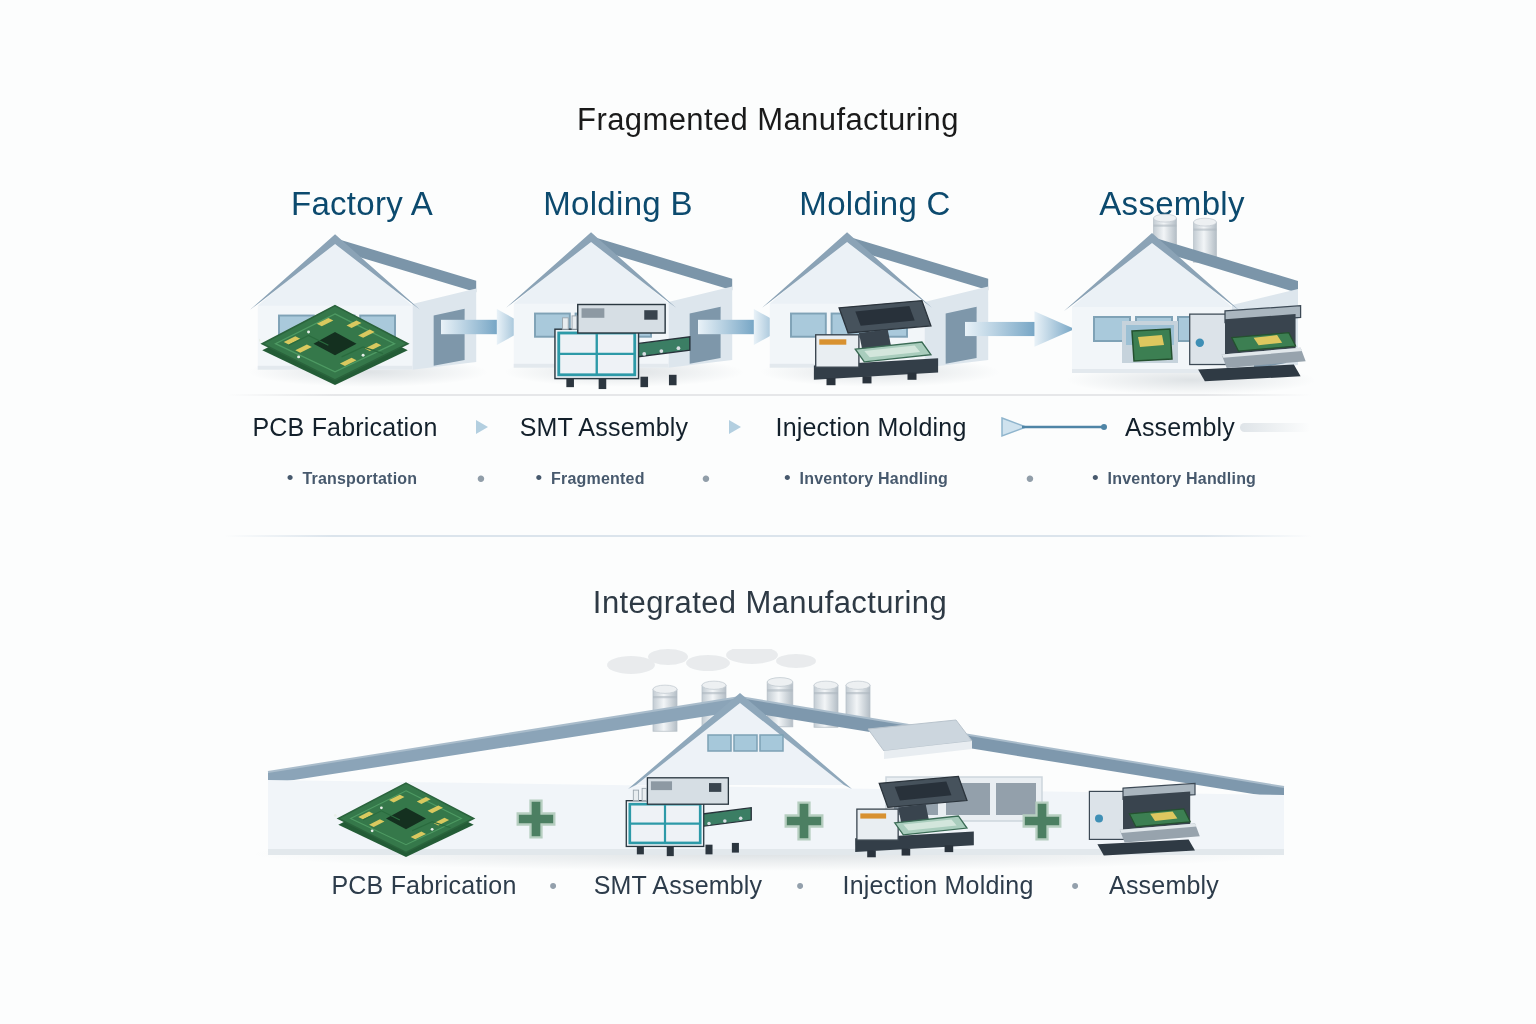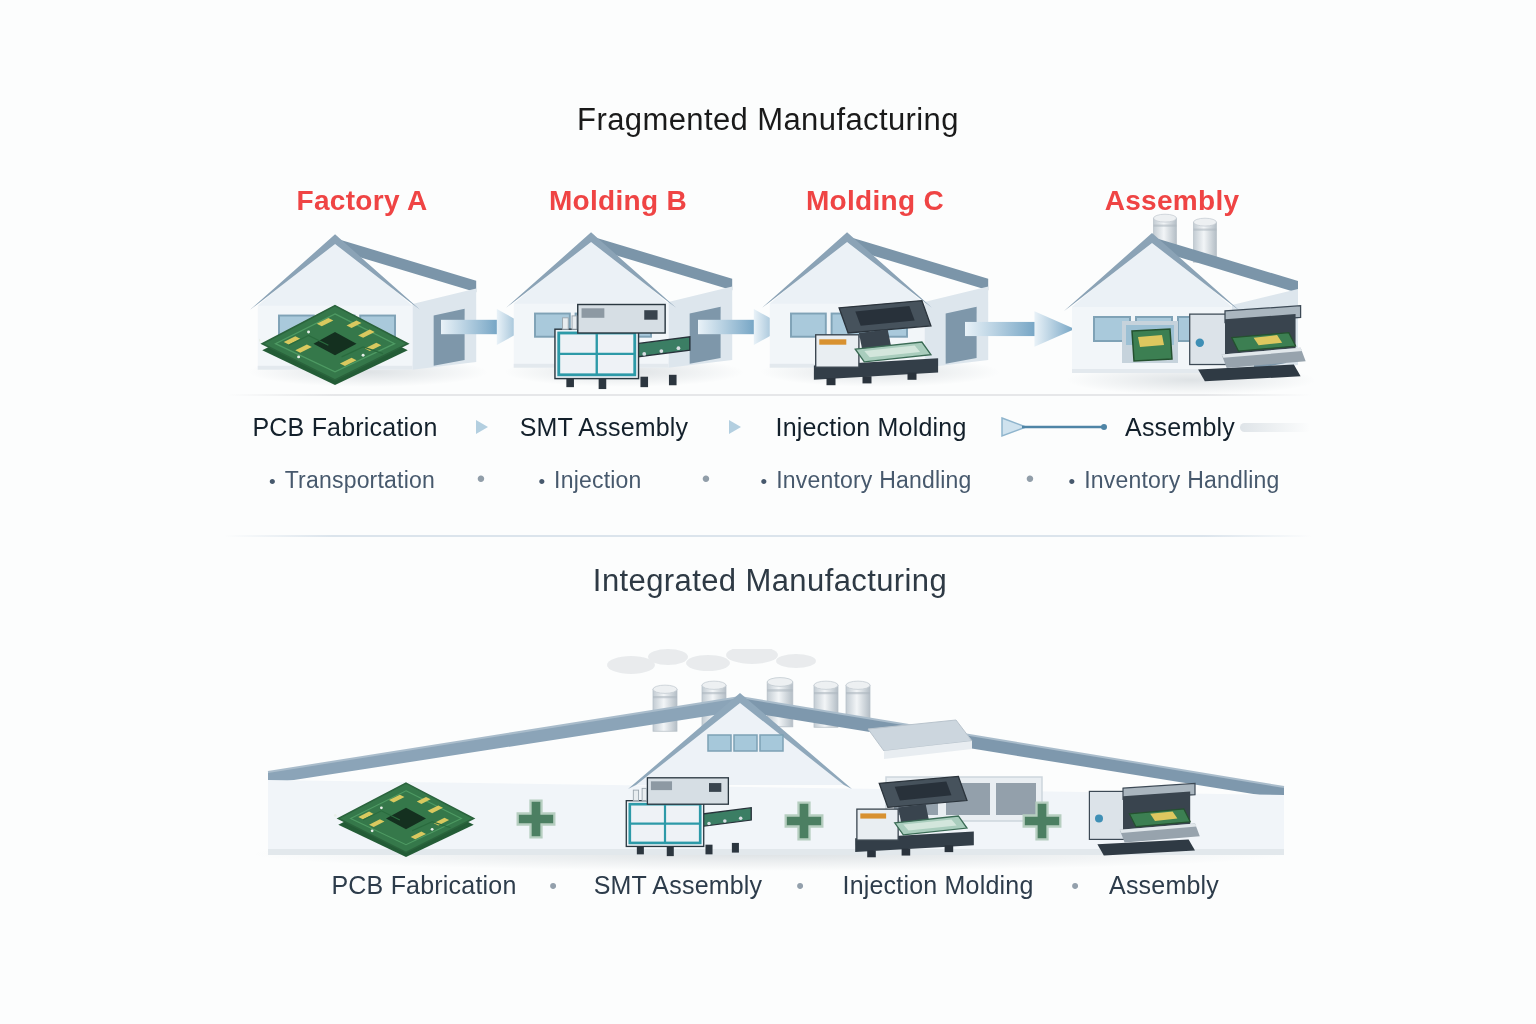--- a/index.html
+++ b/index.html
@@ -2,25 +2,25 @@
 <html><head>
 <meta charset="utf-8">
 <style>
   html,body{margin:0;padding:0;background:#fcfdfd;}
   .canvas{position:relative;width:1324px;height:1024px;background:#fcfdfd;overflow:hidden;
           font-family:"Liberation Sans",sans-serif;margin-top:15px;}
   .abs{position:absolute;}
   .cx{transform:translateX(-50%);white-space:nowrap;}
   .title{font-size:31px;font-weight:500;color:#1a1a1a;letter-spacing:.4px;}
   .title2{font-size:31px;font-weight:500;color:#2e3a45;letter-spacing:.4px;}
-  .factory-label{font-size:28px;font-weight:700;color:#ef4444;letter-spacing:.3px;}
+  .factory-label{font-size:33px;font-weight:400;color:#0c4a6e;letter-spacing:.3px;}
   .process-label{font-size:25px;font-weight:500;color:#13202b;letter-spacing:.2px;}
   .cost-group{display:flex;align-items:baseline;gap:9px;transform:translateX(-50%);white-space:nowrap;}
   .cost-bullet{font-size:19px;color:#47596d;}
-  .cost-label{font-size:23px;font-weight:400;color:#47596d;letter-spacing:.2px;}
+  .cost-label{font-size:16px;font-weight:700;color:#47596d;letter-spacing:.2px;}
   .sep-dot{font-size:24px;color:#919ea9;}
   .bottom-label{font-size:25px;font-weight:500;color:#2d3c4b;letter-spacing:.2px;}
   .bottom-dot{font-size:22px;color:#93a0ac;}
   .divider{height:2px;border-radius:1px;}
   .divider.d1{background:linear-gradient(to right,rgba(228,229,231,0),#e6e7e9 10%,#e6e7e9 90%,rgba(228,229,231,0));}
   .divider.d2{background:linear-gradient(to right,rgba(216,226,234,0),#dbe4ec 10%,#dbe4ec 90%,rgba(216,226,234,0));}
   .shadow-ellipse{background:radial-gradient(closest-side,rgba(74,94,110,.17),rgba(74,94,110,0));}
   .swoosh{background:linear-gradient(to right,rgba(178,190,200,.40),rgba(178,190,200,0));border-radius:5px;}
   svg{display:block;}
 </style>
@@ -219,36 +219,36 @@
   <div class="abs cx process-label" style="left:1180px;top:398px">Assembly</div>
   <div class="abs swoosh" style="left:1240px;top:408px;width:70px;height:9px"></div>
 
   <div class="abs cost-group" style="left:352px;top:452px">
     <span class="cost-bullet">•</span>
     <span class="cost-label">Transportation</span>
   </div>
   <div class="abs cx sep-dot" style="left:481px;top:450px">•</div>
   <div class="abs cost-group" style="left:590px;top:452px">
     <span class="cost-bullet">•</span>
-    <span class="cost-label">Injection</span>
+    <span class="cost-label">Fragmented</span>
   </div>
   <div class="abs cx sep-dot" style="left:706px;top:450px">•</div>
   <div class="abs cost-group" style="left:866px;top:452px">
     <span class="cost-bullet">•</span>
     <span class="cost-label">Inventory Handling</span>
   </div>
   <div class="abs cx sep-dot" style="left:1030px;top:450px">•</div>
   <div class="abs cost-group" style="left:1174px;top:452px">
     <span class="cost-bullet">•</span>
     <span class="cost-label">Inventory Handling</span>
   </div>
 
   <div class="abs divider d2" style="left:224px;top:520px;width:1088px"></div>
 
-  <div class="abs cx title2" style="left:770px;top:548px">Integrated Manufacturing</div>
+  <div class="abs cx title2" style="left:770px;top:570px">Integrated Manufacturing</div>
 
   <div class="abs shadow-ellipse" style="left:250px;top:822px;width:1040px;height:34px"></div>
 
   <svg class="abs" style="left:256px;top:634px" width="1032" height="212" viewBox="0 0 1032 212">
 
     <g fill="#e7eaec" opacity=".9">
       <ellipse cx="375" cy="16" rx="24" ry="9"></ellipse>
         <ellipse cx="412" cy="8" rx="20" ry="8"></ellipse>
       <ellipse cx="452" cy="14" rx="22" ry="8"></ellipse>
         <ellipse cx="496" cy="6" rx="26" ry="9"></ellipse>

